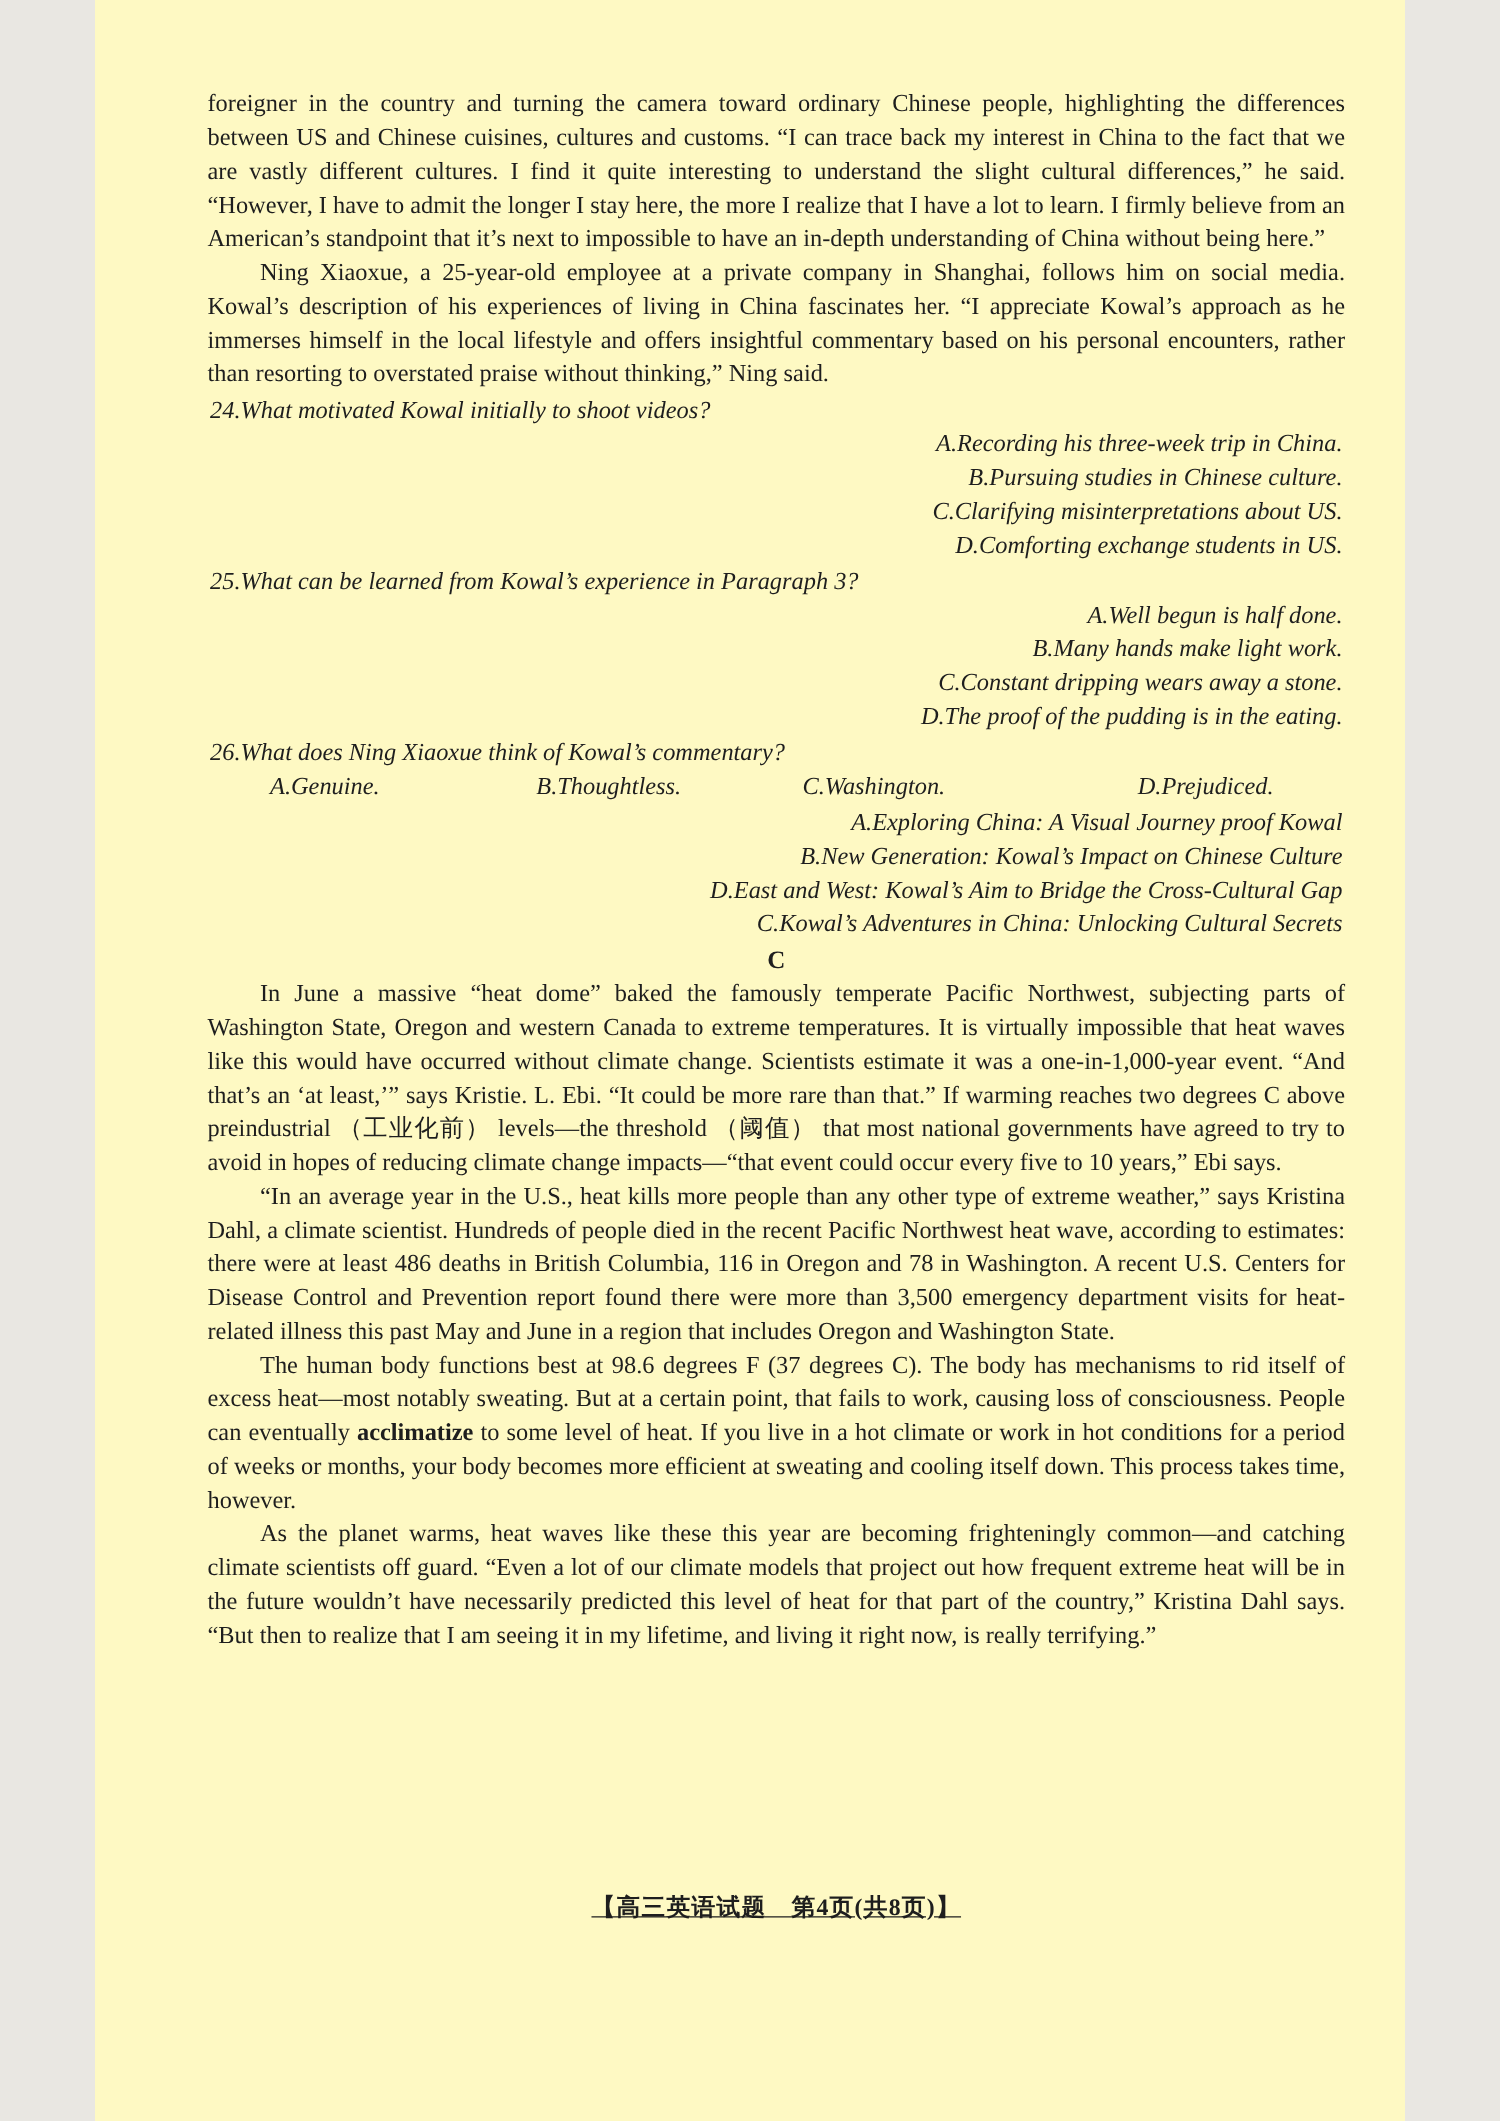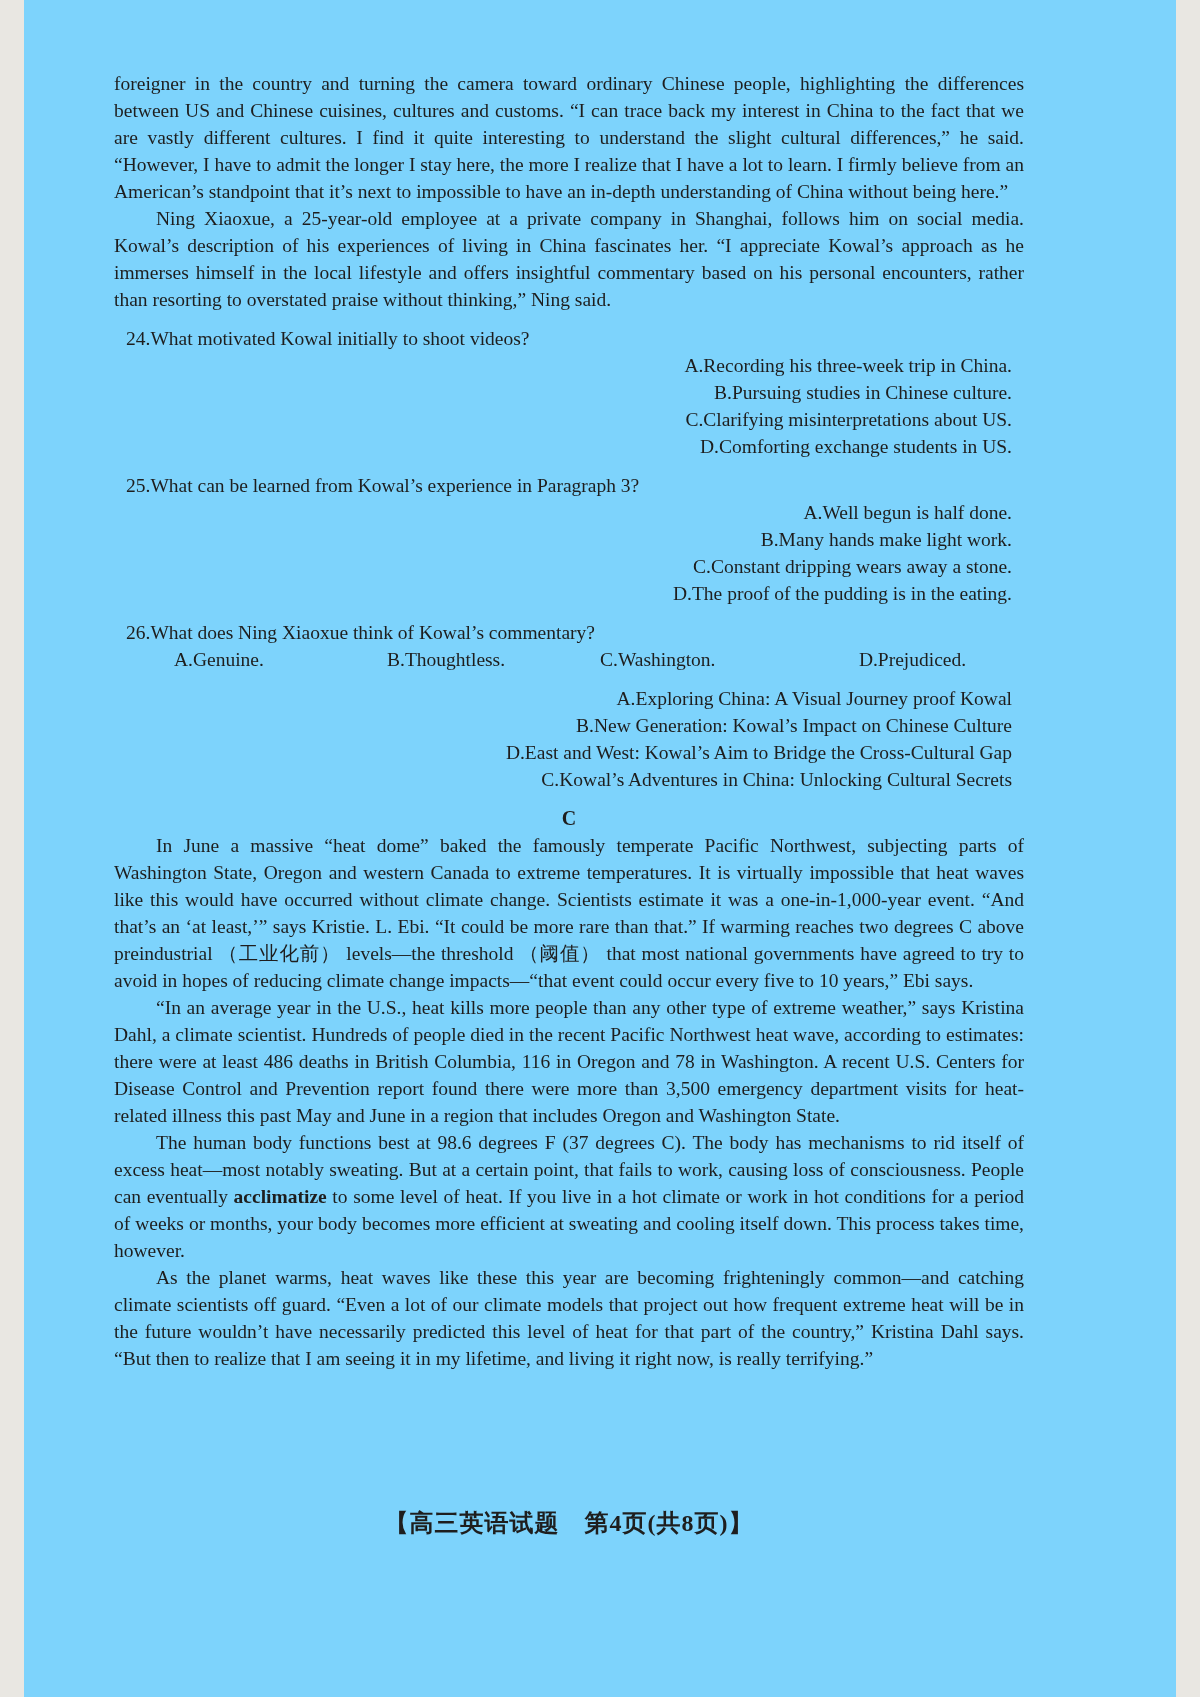--- a/index.html
+++ b/index.html
@@ -2,42 +2,42 @@
 <html><head>
 <meta charset="utf-8">
 <style>
   html, body {
     margin: 0;
     padding: 0;
     background: #e9e7e2;
   }
   .page {
     position: relative;
-    width: 1152px;
+    width: 1048px;
     height: 1697px;
     margin: 0 auto;
-    background: #7dd3fc;
+    background: #fef9c3;
     color: #1e1e1e;
     font-family: "Liberation Serif", "DejaVu Serif", serif;
     overflow: hidden;
   }
   .content {
     position: absolute;
     left: 90px;
     top: 70px;
     width: 910px;
     font-size: 19.5px;
     line-height: 27px;
   }
   p { margin: 0; }
   .para {
     text-align: justify;
   }
   .indent { text-indent: 42px; }
-  .question { margin: 12px; }
+  .question { margin: 2px; font-style: italic; }
   .stem {
     text-align: left;
   }
   .option {
     padding-left: 48px;
     text-align: right;
   }
   .options-inline {
     display: flex;
     padding-left: 48px;
@@ -52,22 +52,23 @@
   .vocab {
     font-weight: bold;
   }
   .footer {
     position: absolute;
     left: 90px;
     width: 910px;
     bottom: 158px;
     text-align: center;
     font-weight: bold;
-    font-size: 24px;
+    font-size: 19px;
     letter-spacing: 1px;
+    text-decoration: underline;
   }
 </style>
 </head>
 <body>
 
 <div class="page">
   <div class="content">
 
     <p class="para">foreigner in the country and turning the camera toward ordinary Chinese people, highlighting the differences between US and Chinese cuisines, cultures and customs. “I can trace back my interest in China to the fact that we are vastly different cultures. I find it quite interesting to understand the slight cultural differences,” he said. “However, I have to admit the longer I stay here, the more I realize that I have a lot to learn. I firmly believe from an American’s standpoint that it’s next to impossible to have an in-depth understanding of China without being here.”</p>
     <p class="para indent">Ning Xiaoxue, a 25-year-old employee at a private company in Shanghai, follows him on social media. Kowal’s description of his experiences of living in China fascinates her. “I appreciate Kowal’s approach as he immerses himself in the local lifestyle and offers insightful commentary based on his personal encounters, rather than resorting to overstated praise without thinking,” Ning said.</p>

